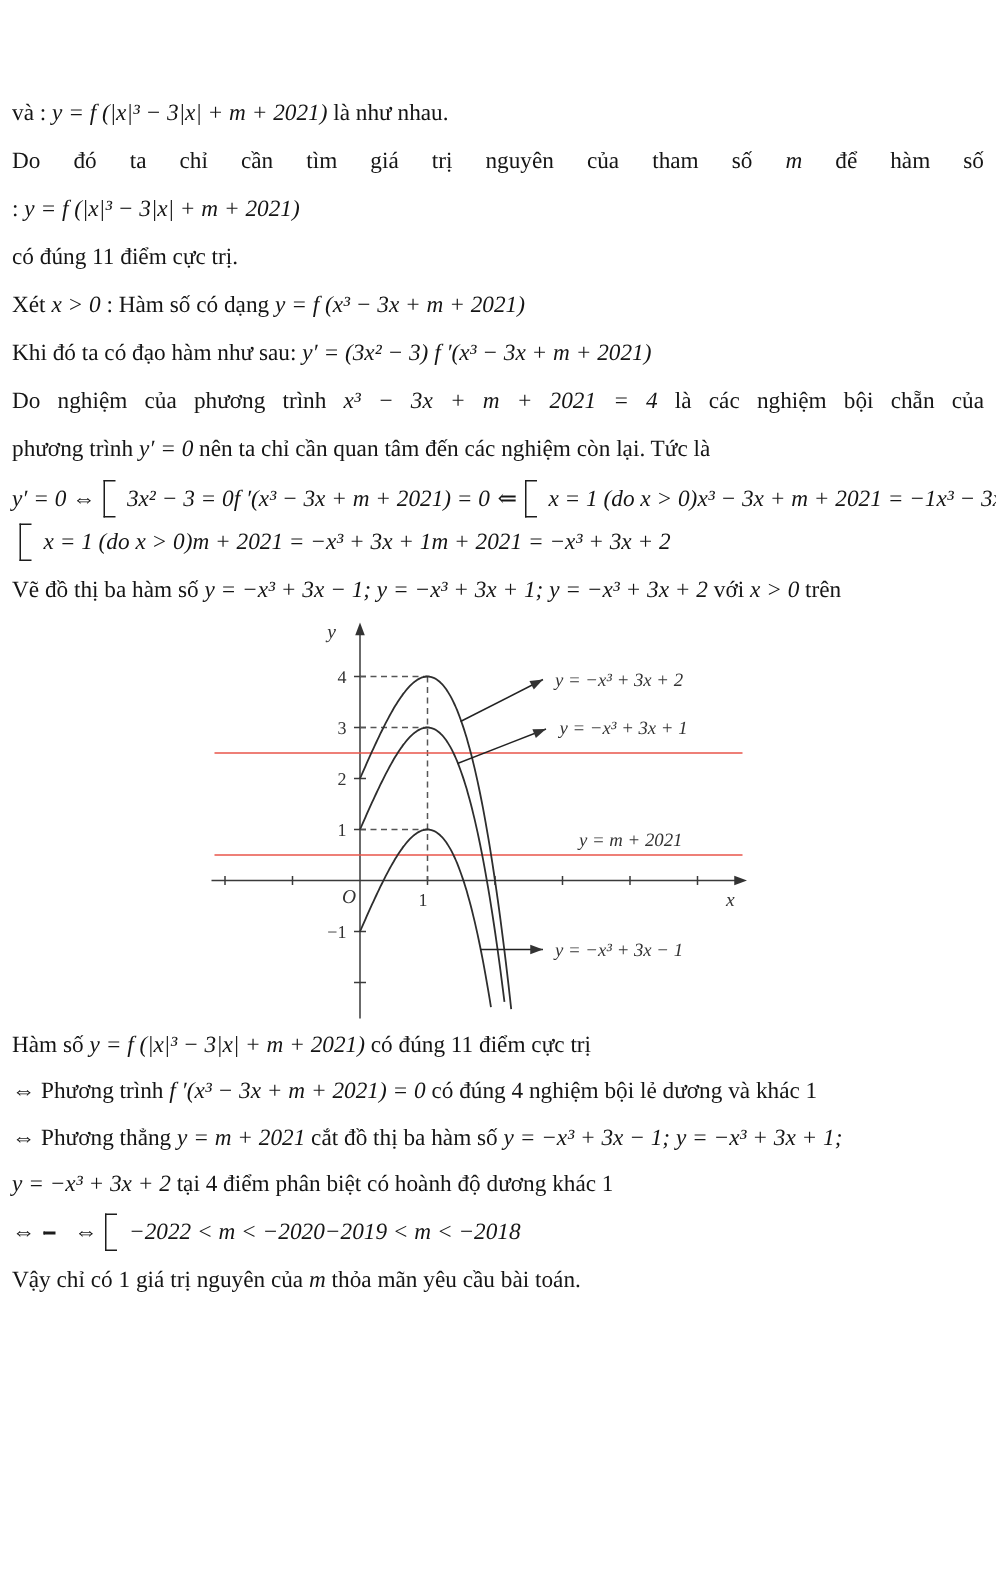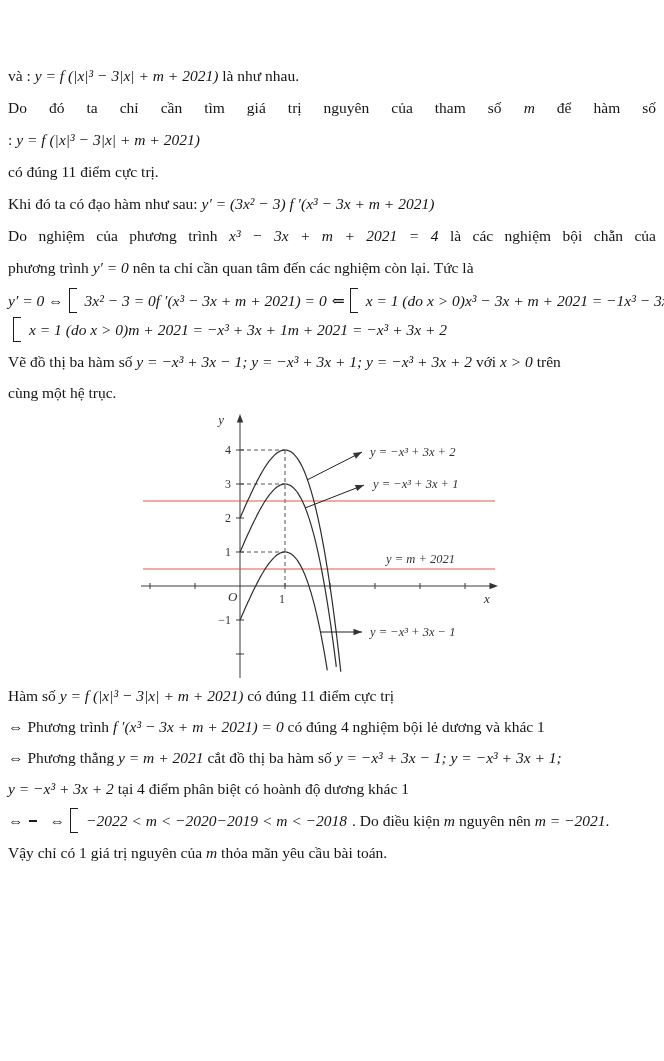--- a/index.html
+++ b/index.html
@@ -25,20 +25,21 @@
   .glabel{font-family:"Liberation Serif","DejaVu Serif",serif;}
 </style>
 </head>
 <body>
 
 <div class="doc">
   <div class="para"><span class="tx">và : </span><span class="mt">y = f (|x|³ − 3|x| + m + 2021)</span><span class="tx"> là như nhau.</span></div>
   <div class="para spread"><span class="tx">Do đó ta chỉ cần tìm giá trị nguyên của tham số </span><span class="mt">m</span><span class="tx"> để hàm số</span></div>
   <div class="para"><span class="tx">: </span><span class="mt">y = f (|x|³ − 3|x| + m + 2021)</span></div>
   <div class="para"><span class="tx">có đúng 11 điểm cực trị.</span></div>
+  <div class="para"><span class="tx">Xét </span><span class="mt">x &gt; 0</span><span class="tx"> : Hàm số có dạng </span><span class="mt">y = f (x³ − 3x + m + 2021)</span></div>
   <div class="para"><span class="tx">Khi đó ta có đạo hàm như sau: </span><span class="mt">y′ = (3x² − 3) f ′(x³ − 3x + m + 2021)</span></div>
   <div class="para spread"><span class="tx">Do nghiệm của phương trình </span><span class="mt">x³ − 3x + m + 2021 = 4</span><span class="tx"> là các nghiệm bội chẵn của</span></div>
   <div class="para"><span class="tx">phương trình </span><span class="mt">y′ = 0</span><span class="tx"> nên ta chỉ cần quan tâm đến các nghiệm còn lại. Tức là</span></div>
   <div class="sys">
       <span class="syslead"><span class="mt">y′ = 0</span><span class="tx"> ⇔ </span></span>
       <span class="cases">
         <span class="cbar"></span>
         <span class="crows">
           <span class="crow">3x² − 3 = 0</span>
           <span class="crow">f ′(x³ − 3x + m + 2021) = 0</span>
@@ -59,21 +60,20 @@
       <span class="cases">
         <span class="cbar"></span>
         <span class="crows">
           <span class="crow">x = 1  (do x &gt; 0)</span>
           <span class="crow">m + 2021 = −x³ + 3x + 1</span>
           <span class="crow">m + 2021 = −x³ + 3x + 2</span>
         </span>
       </span>
     </div>
   <div class="para tight"><span class="tx">Vẽ đồ thị ba hàm số </span><span class="mt">y = −x³ + 3x − 1;  y = −x³ + 3x + 1;  y = −x³ + 3x + 2</span><span class="tx"> với </span><span class="mt">x &gt; 0</span><span class="tx"> trên</span></div>
-  <div class="para tight"><span class="tx">cùng một hệ trục.</span></div>
   <figure class="graph">
     <svg id="chart" width="380" height="272" viewBox="0 0 380 272">
         <line x1="8" y1="178" x2="360" y2="178" stroke="#3a3a3a" stroke-width="1"></line>
         <polygon points="365,178 356.5,181.2 356.5,174.8" fill="#333"></polygon>
         <line x1="107" y1="12" x2="107" y2="270" stroke="#3a3a3a" stroke-width="1"></line>
         <polygon points="107,6 110.2,14.5 103.8,14.5" fill="#333"></polygon>
         <line x1="17" y1="175" x2="17" y2="181" stroke="#3a3a3a" stroke-width="1"></line>
         <line x1="62" y1="175" x2="62" y2="181" stroke="#3a3a3a" stroke-width="1"></line>
         <line x1="152" y1="175" x2="152" y2="181" stroke="#3a3a3a" stroke-width="1"></line>
         <text x="149" y="195" font-size="12" fill="#333" text-anchor="middle" class="glabel">1</text>
@@ -126,16 +126,15 @@
         <span class="cbar"></span>
       </span>
       <span class="syslead"><span class="tx"> ⇔ </span></span>
       <span class="cases">
         <span class="cbar"></span>
         <span class="crows">
           <span class="crow">−2022 &lt; m &lt; −2020</span>
           <span class="crow">−2019 &lt; m &lt; −2018</span>
         </span>
       </span>
-      <span class="syslead"><span class="tx">. Do điều kiện </span><span class="mt">m</span><span class="tx"> nguyên nên </span><span class="mt">m = −2021</span><span class="tx">.</span></span>
     </div>
   <div class="para tight"><span class="tx">Vậy chỉ có 1 giá trị nguyên của </span><span class="mt">m</span><span class="tx"> thỏa mãn yêu cầu bài toán.</span></div>
 </div>
 
 </body></html>

